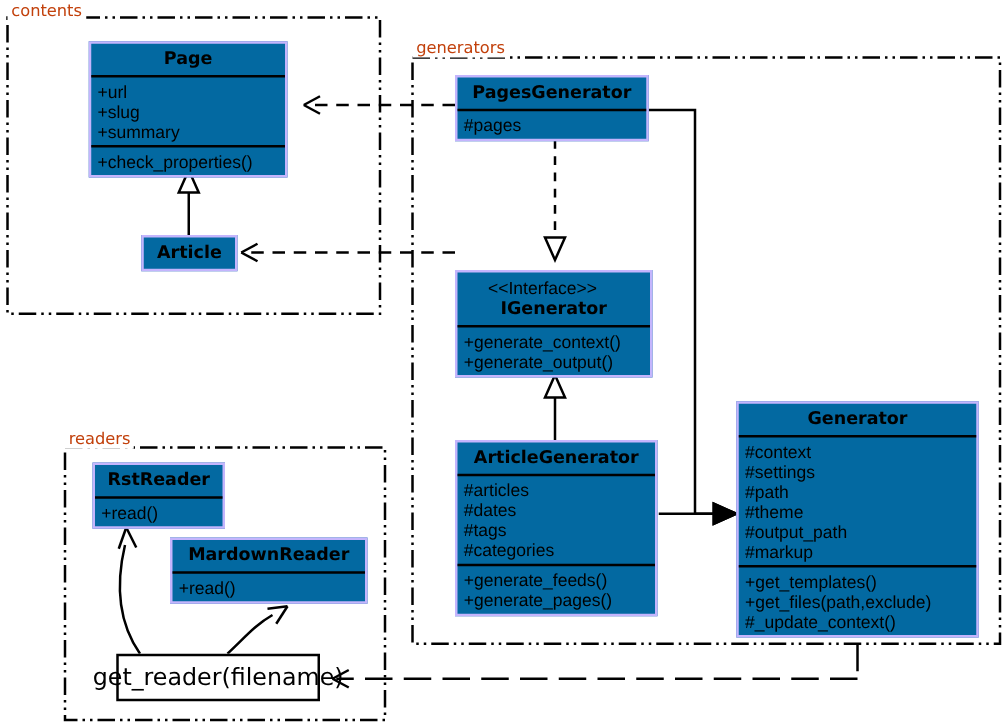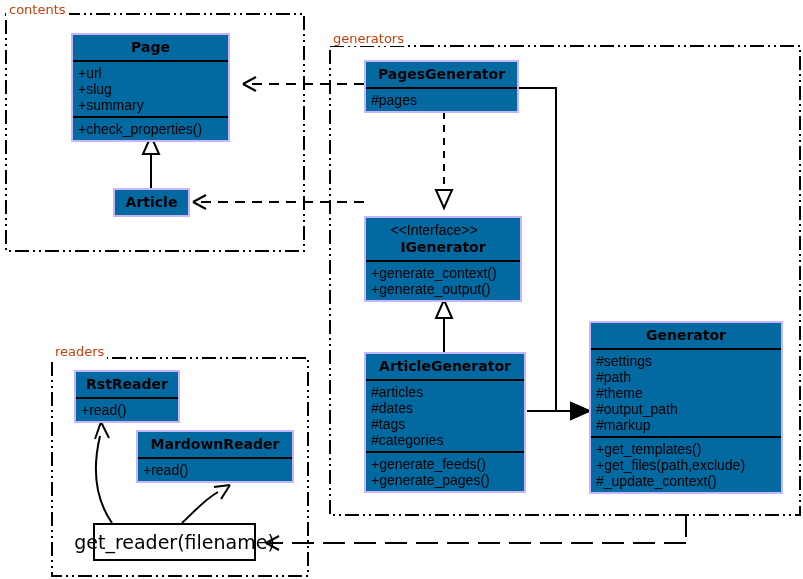--- a/index.html
+++ b/index.html
@@ -200,20 +200,21 @@
     </div>
     <div class="sect">
       <div class="row">+generate_feeds()</div>
       <div class="row">+generate_pages()</div>
     </div>
   </div>
 
   <div class="uml" style="left:589px; top:321px; width:194px;">
     <div class="title">Generator</div>
     <div class="sect">
+      <div class="row">#context</div>
       <div class="row">#settings</div>
       <div class="row">#path</div>
       <div class="row">#theme</div>
       <div class="row">#output_path</div>
       <div class="row">#markup</div>
     </div>
     <div class="sect">
       <div class="row">+get_templates()</div>
       <div class="row">+get_files(path,exclude)</div>
       <div class="row">#_update_context()</div>

